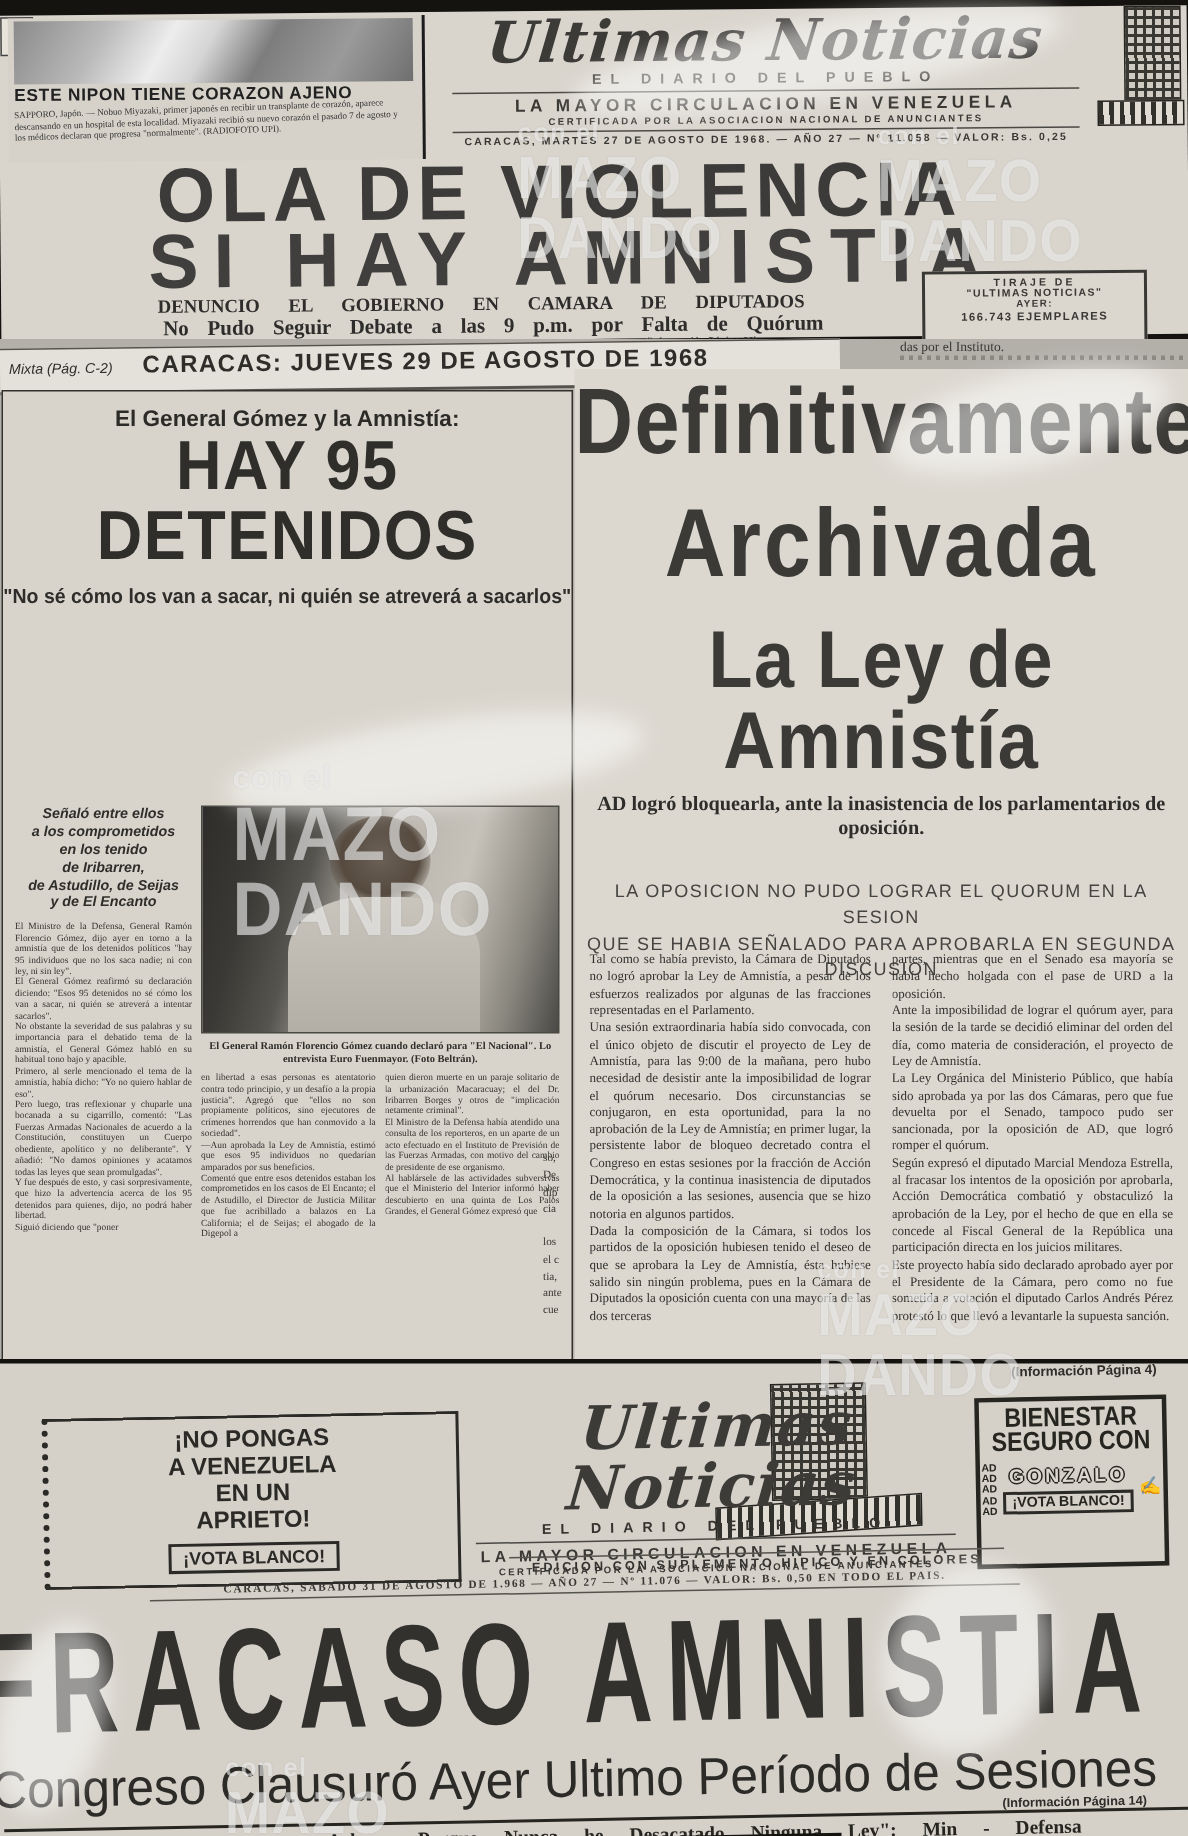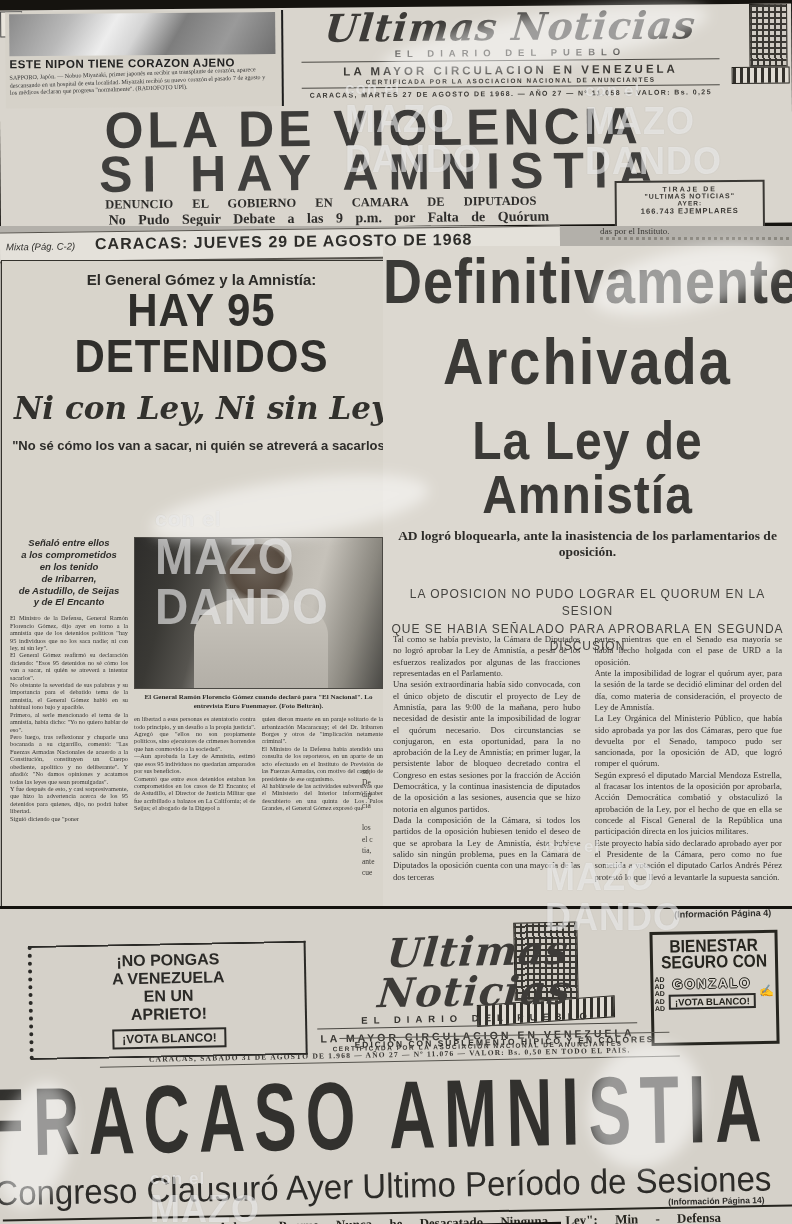--- a/index.html
+++ b/index.html
@@ -56,21 +56,21 @@
     border-width:1px 0 2px 0;transform:rotate(-0.7deg);}
   #strip2-tag{position:absolute;left:6px;top:8px;font-style:italic;font-weight:normal;font-size:9.5px;
     font-family:"Liberation Sans",sans-serif;color:#2f2e2b;}
   #strip2-date{position:absolute;left:95px;top:3px;font-weight:bold;font-size:16px;letter-spacing:1px;
     font-family:"Liberation Sans",sans-serif;color:#2e2d2a;}
   #strip2-right{left:600px;top:0;width:190px;text-align:left;}
   #strip2-frag{font-size:9px;color:#3a3834;}
   .squiggle{height:3px;margin-top:1px;background:repeating-linear-gradient(90deg,#8a877f 0 3px,transparent 3px 6px);}
   #strip2-cap{font-size:8.5px;font-weight:bold;color:#33312d;margin-top:10px;}
 
-  #clipL{left:1px;top:34px;width:379px;height:646px;background:#d8d4cb;border:1px solid #33312c;overflow:hidden;padding-left:10px;}
+  #clipL{left:1px;top:34px;width:379px;height:646px;background:#d8d4cb;border:1px solid #33312c;overflow:hidden;}
   #kickerL{margin-top:10px;font-weight:bold;font-size:15px;color:#2c2b28;}
   #h1L{margin-top:4px;font-weight:900;font-size:42px;line-height:1;letter-spacing:1px;color:#2f2e2b;
     transform:scaleY(1.1);}
   .italic-sub{font-family:"DejaVu Serif",serif;font-style:italic;font-weight:bold;font-size:31px;
     line-height:1;color:#32312d;}
   #subL1{margin-top:22px;}
   #subL2{margin-top:17px;}
   #quoteL{margin-top:14px;font-weight:bold;font-size:13px;color:#2e2d2a;font-family:"Liberation Sans",sans-serif;
     transform:scaleY(1.05);}
   #bodyL{position:absolute;left:8px;top:276px;right:8px;bottom:6px;display:flex;gap:6px;}
@@ -199,21 +199,20 @@
     </div>
     <div id="strip2-right" class="abs">
       <div id="strip2-frag">das por el Instituto.</div>
       <div class="squiggle"></div>
       <div id="strip2-cap">con Euro Fuenmayor. (Foto Dimas).</div>
     </div>
 
     <div id="clipL" class="abs center">
       <div id="kickerL" class="sans">El General Gómez y la Amnistía:</div>
       <div id="h1L" class="sans">HAY 95 DETENIDOS</div>
-      <div id="subL2" class="italic-sub">Ni con Ley, Ni sin Ley</div>
       <div id="quoteL">"No sé cómo los van a sacar, ni quién se atreverá a sacarlos"</div>
 
       <div id="bodyL">
         <div id="colL1">
           <div class="deck pre">Señaló entre ellos
 a los comprometidos
 en los tenido
 de Iribarren,
 de Astudillo, de Seijas
 y de El Encanto</div>

